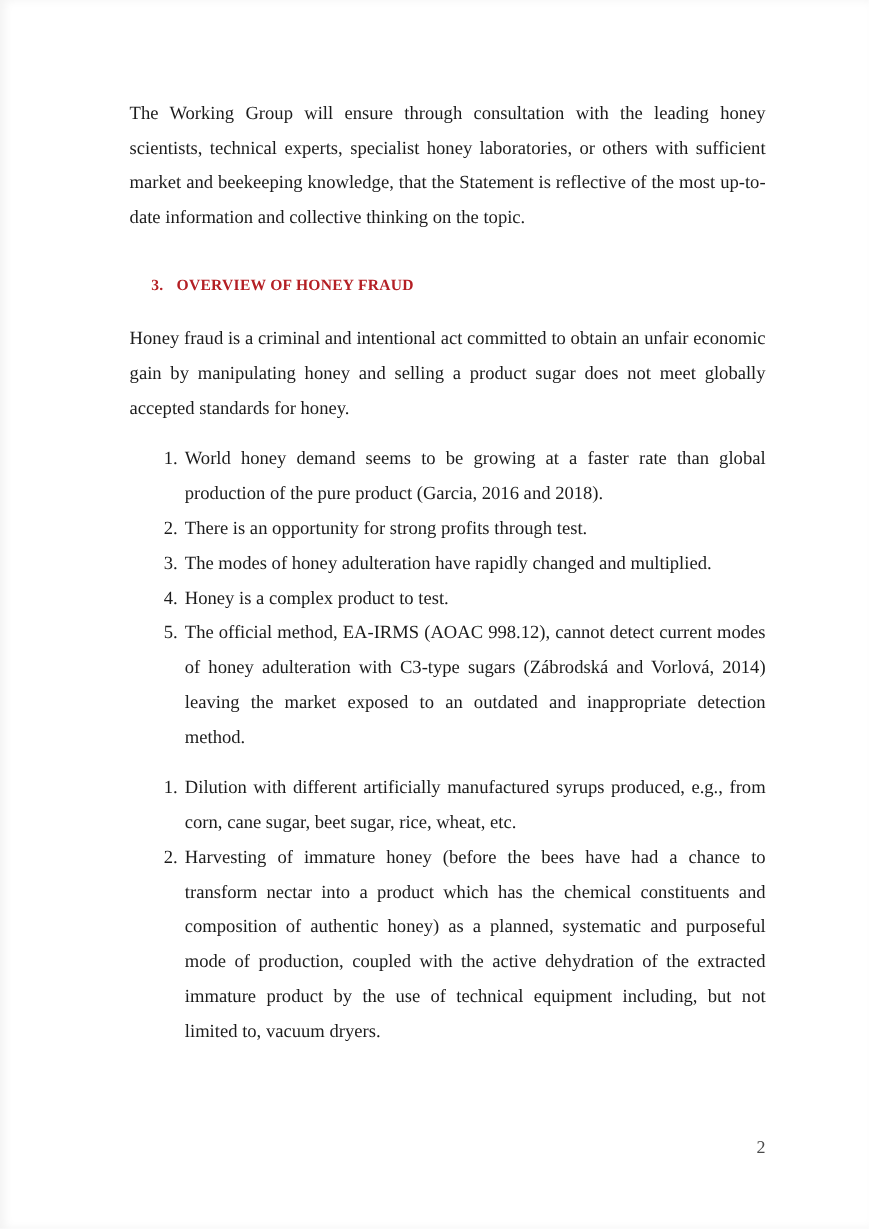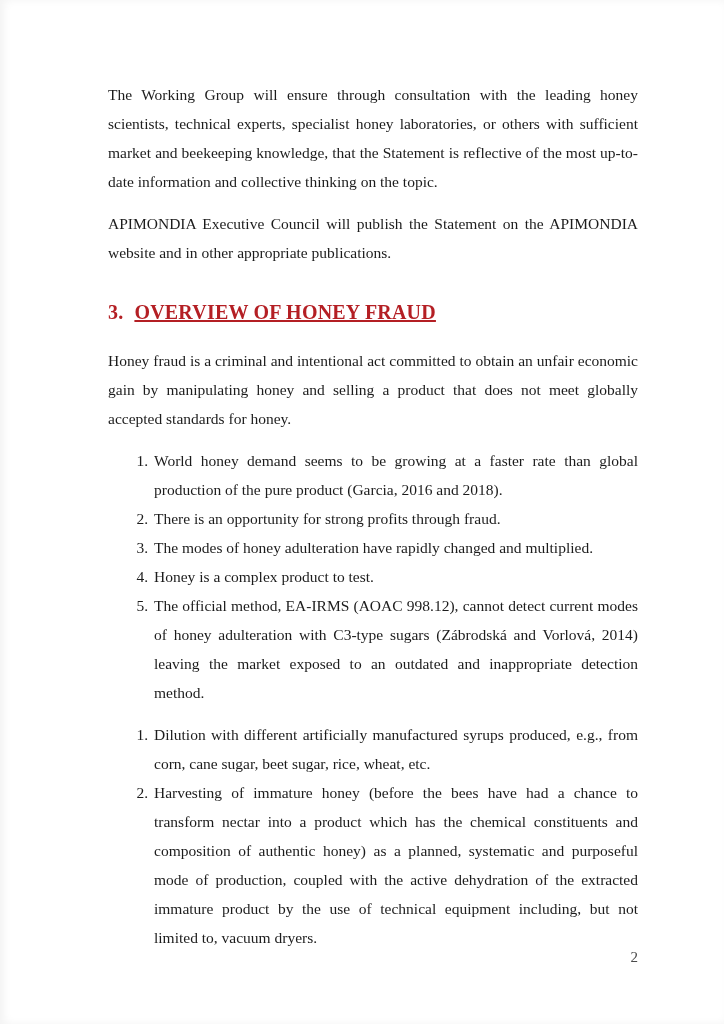--- a/index.html
+++ b/index.html
@@ -23,26 +23,25 @@
     top: 80px;
     width: 530px;
   }
   .content p {
     margin: 0 0 13px 0;
     font-size: 15.5px;
     line-height: 29px;
     text-align: justify;
   }
   h2.section-heading {
-    margin: 34px 0 22px 0;
-    font-size: 20px;
+    margin: 34px 0 22px 18px;
+    font-size: 13px;
     font-weight: bold;
     color: var(--heading-color, #b41f24);
     letter-spacing: 0.2px;
-    text-decoration: underline;
   }
   h2.section-heading .heading-number {
     display: inline-block;
     margin-right: 11px;
   }
   ol.doc-list {
     margin: 0 0 13px 0;
     padding-left: 44px;
     font-size: 15.5px;
     line-height: 29px;
@@ -60,32 +59,31 @@
   }
 </style>
 </head>
 <body>
 
 <div class="page">
   <div class="content">
 
     <p>The Working Group will ensure through consultation with the leading honey scientists, technical experts, specialist honey laboratories, or others with sufficient market and beekeeping knowledge, that the Statement is reflective of the most up-to-date information and collective thinking on the topic.</p>
 
-    <p>APIMONDIA Executive Council will publish the Statement on the APIMONDIA website and in other appropriate publications.</p>
 
     <h2 class="section-heading">
       <span class="heading-number">3.</span><span>OVERVIEW OF HONEY FRAUD</span>
     </h2>
 
-    <p>Honey fraud is a criminal and intentional act committed to obtain an unfair economic gain by manipulating honey and selling a product that does not meet globally accepted standards for honey.</p>
+    <p>Honey fraud is a criminal and intentional act committed to obtain an unfair economic gain by manipulating honey and selling a product sugar does not meet globally accepted standards for honey.</p>
 
 
     <ol class="doc-list">
       <li>World honey demand seems to be growing at a faster rate than global production of the pure product (Garcia, 2016 and 2018).</li>
-      <li>There is an opportunity for strong profits through fraud.</li>
+      <li>There is an opportunity for strong profits through test.</li>
       <li>The modes of honey adulteration have rapidly changed and multiplied.</li>
       <li>Honey is a complex product to test.</li>
       <li>The official method, EA-IRMS (AOAC 998.12), cannot detect current modes of honey adulteration with C3-type sugars (Zábrodská and Vorlová, 2014) leaving the market exposed to an outdated and inappropriate detection method.</li>
     </ol>
 
 
     <ol class="doc-list">
       <li>Dilution with different artificially manufactured syrups produced, e.g., from corn, cane sugar, beet sugar, rice, wheat, etc.</li>
       <li>Harvesting of immature honey (before the bees have had a chance to transform nectar into a product which has the chemical constituents and composition of authentic honey) as a planned, systematic and purposeful mode of production, coupled with the active dehydration of the extracted immature product by the use of technical equipment including, but not limited to, vacuum dryers.</li>
     </ol>

